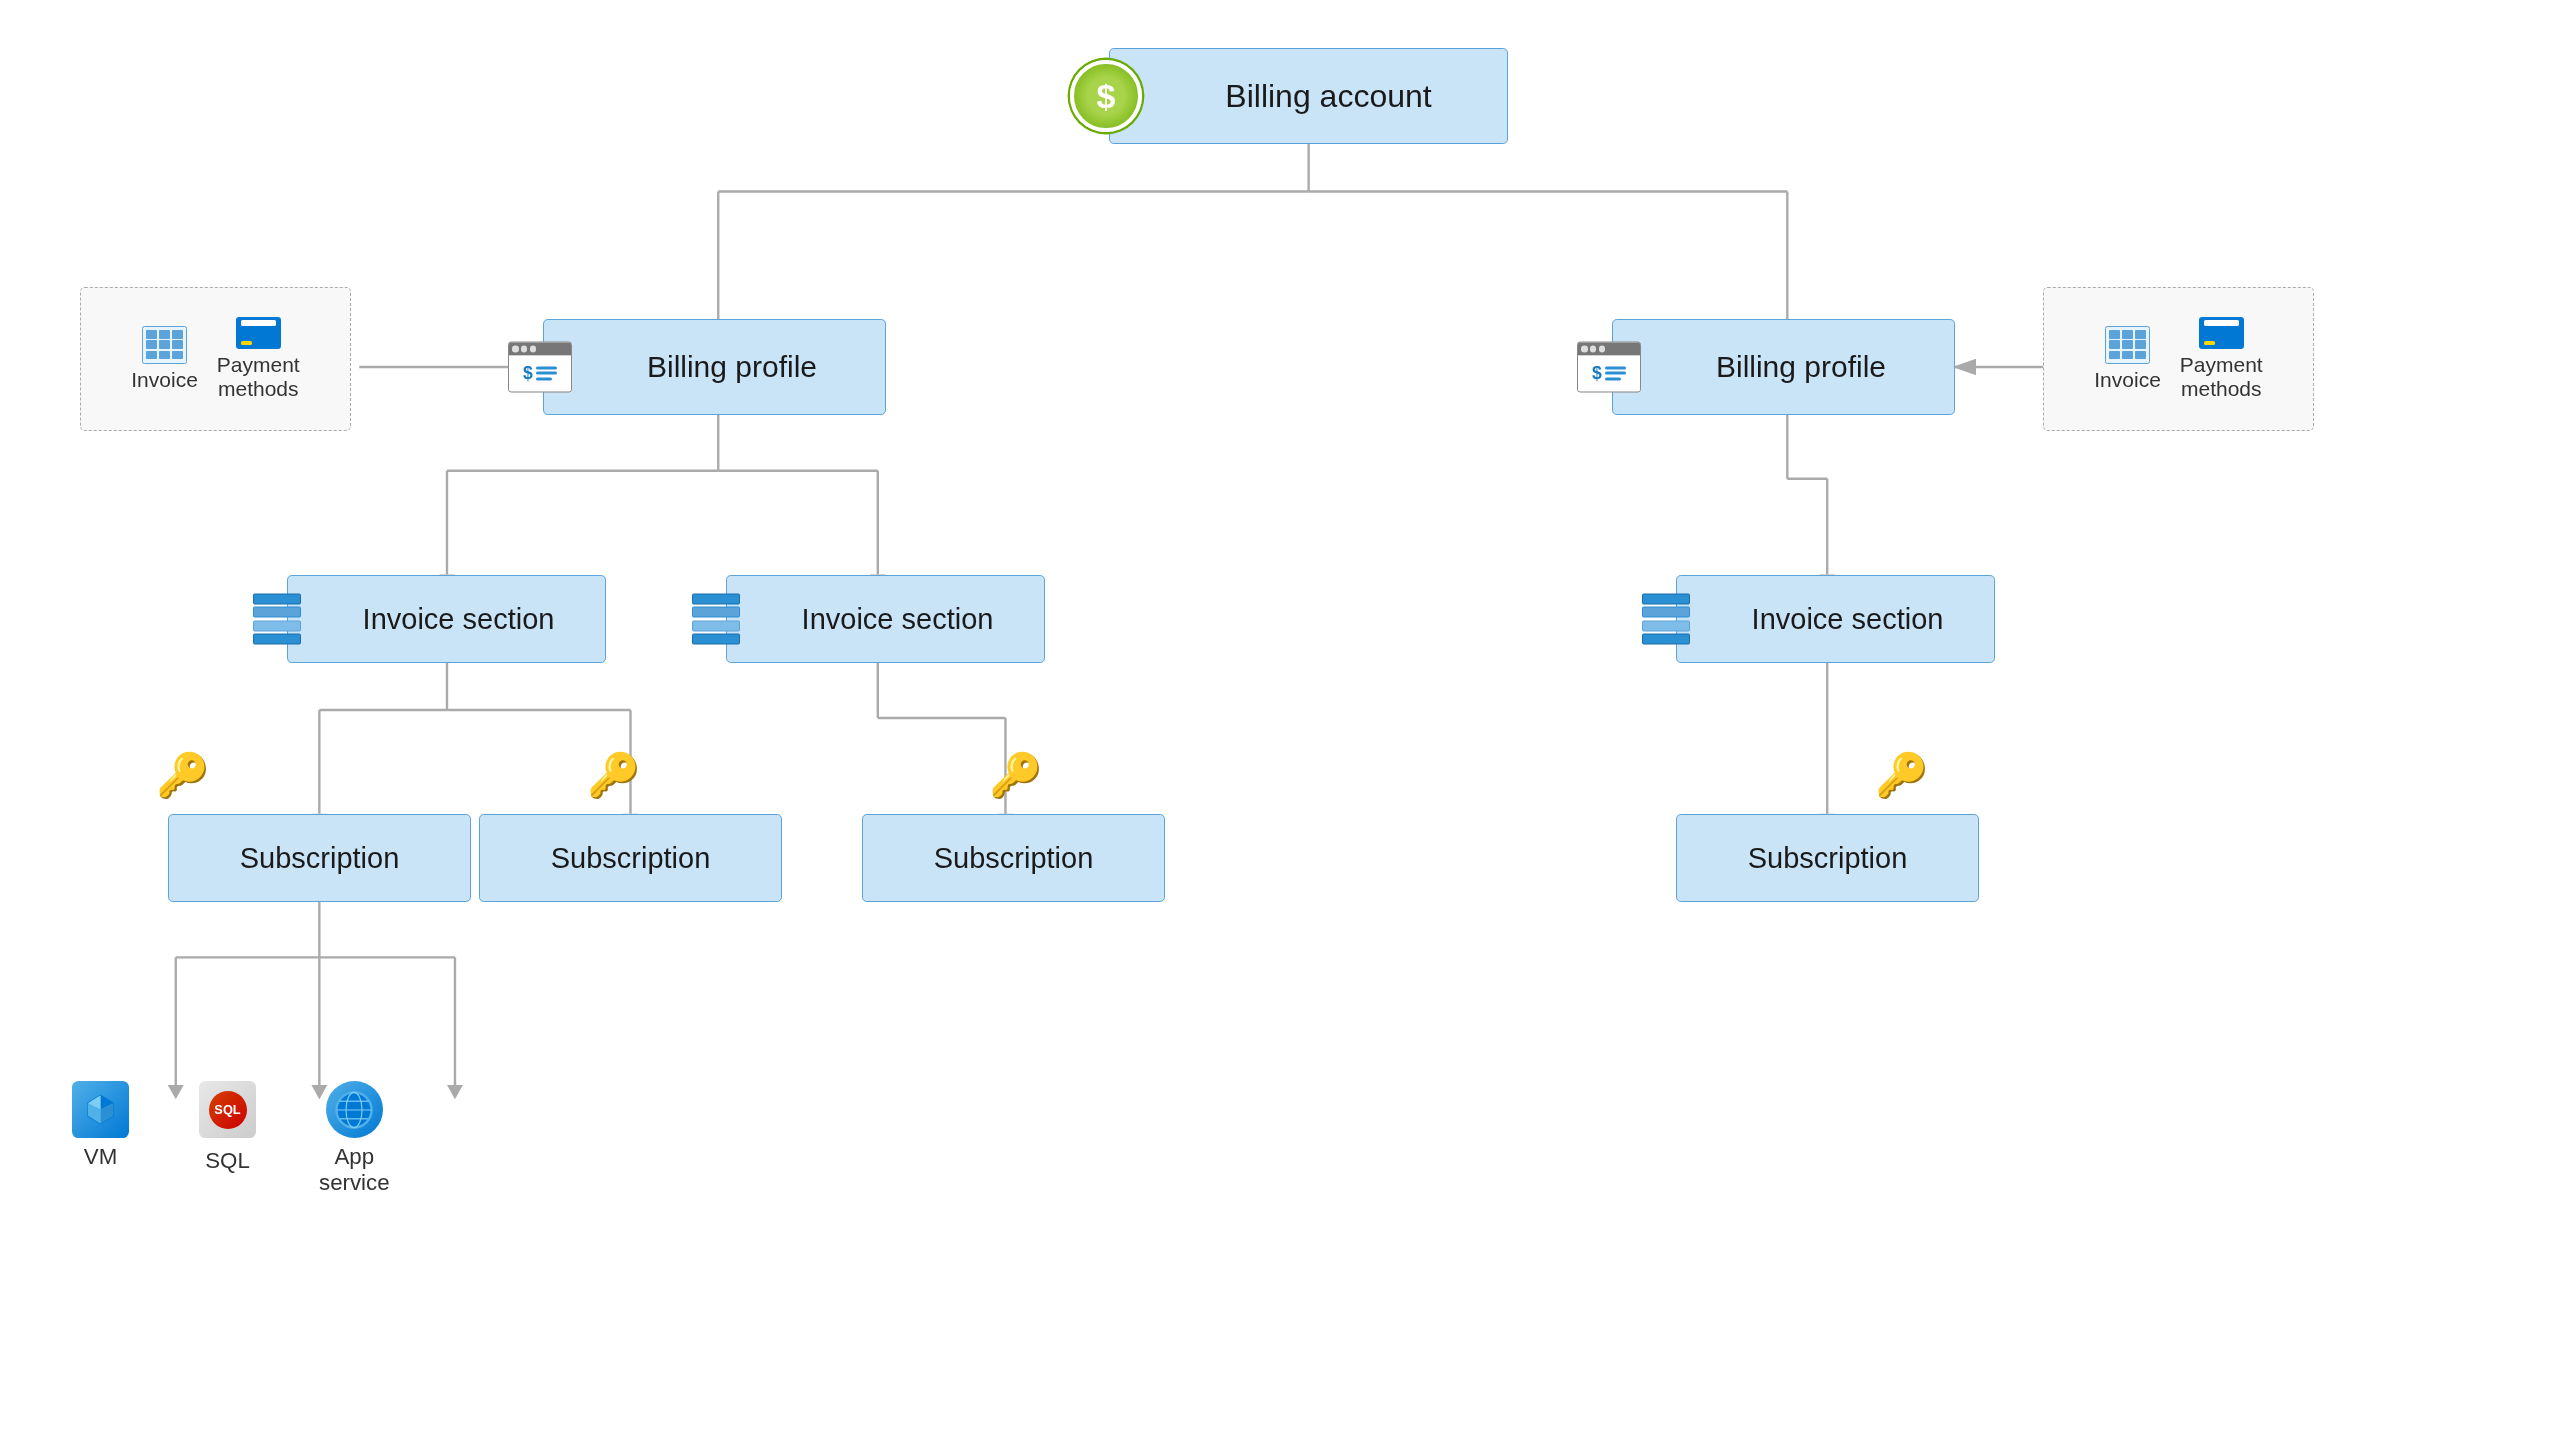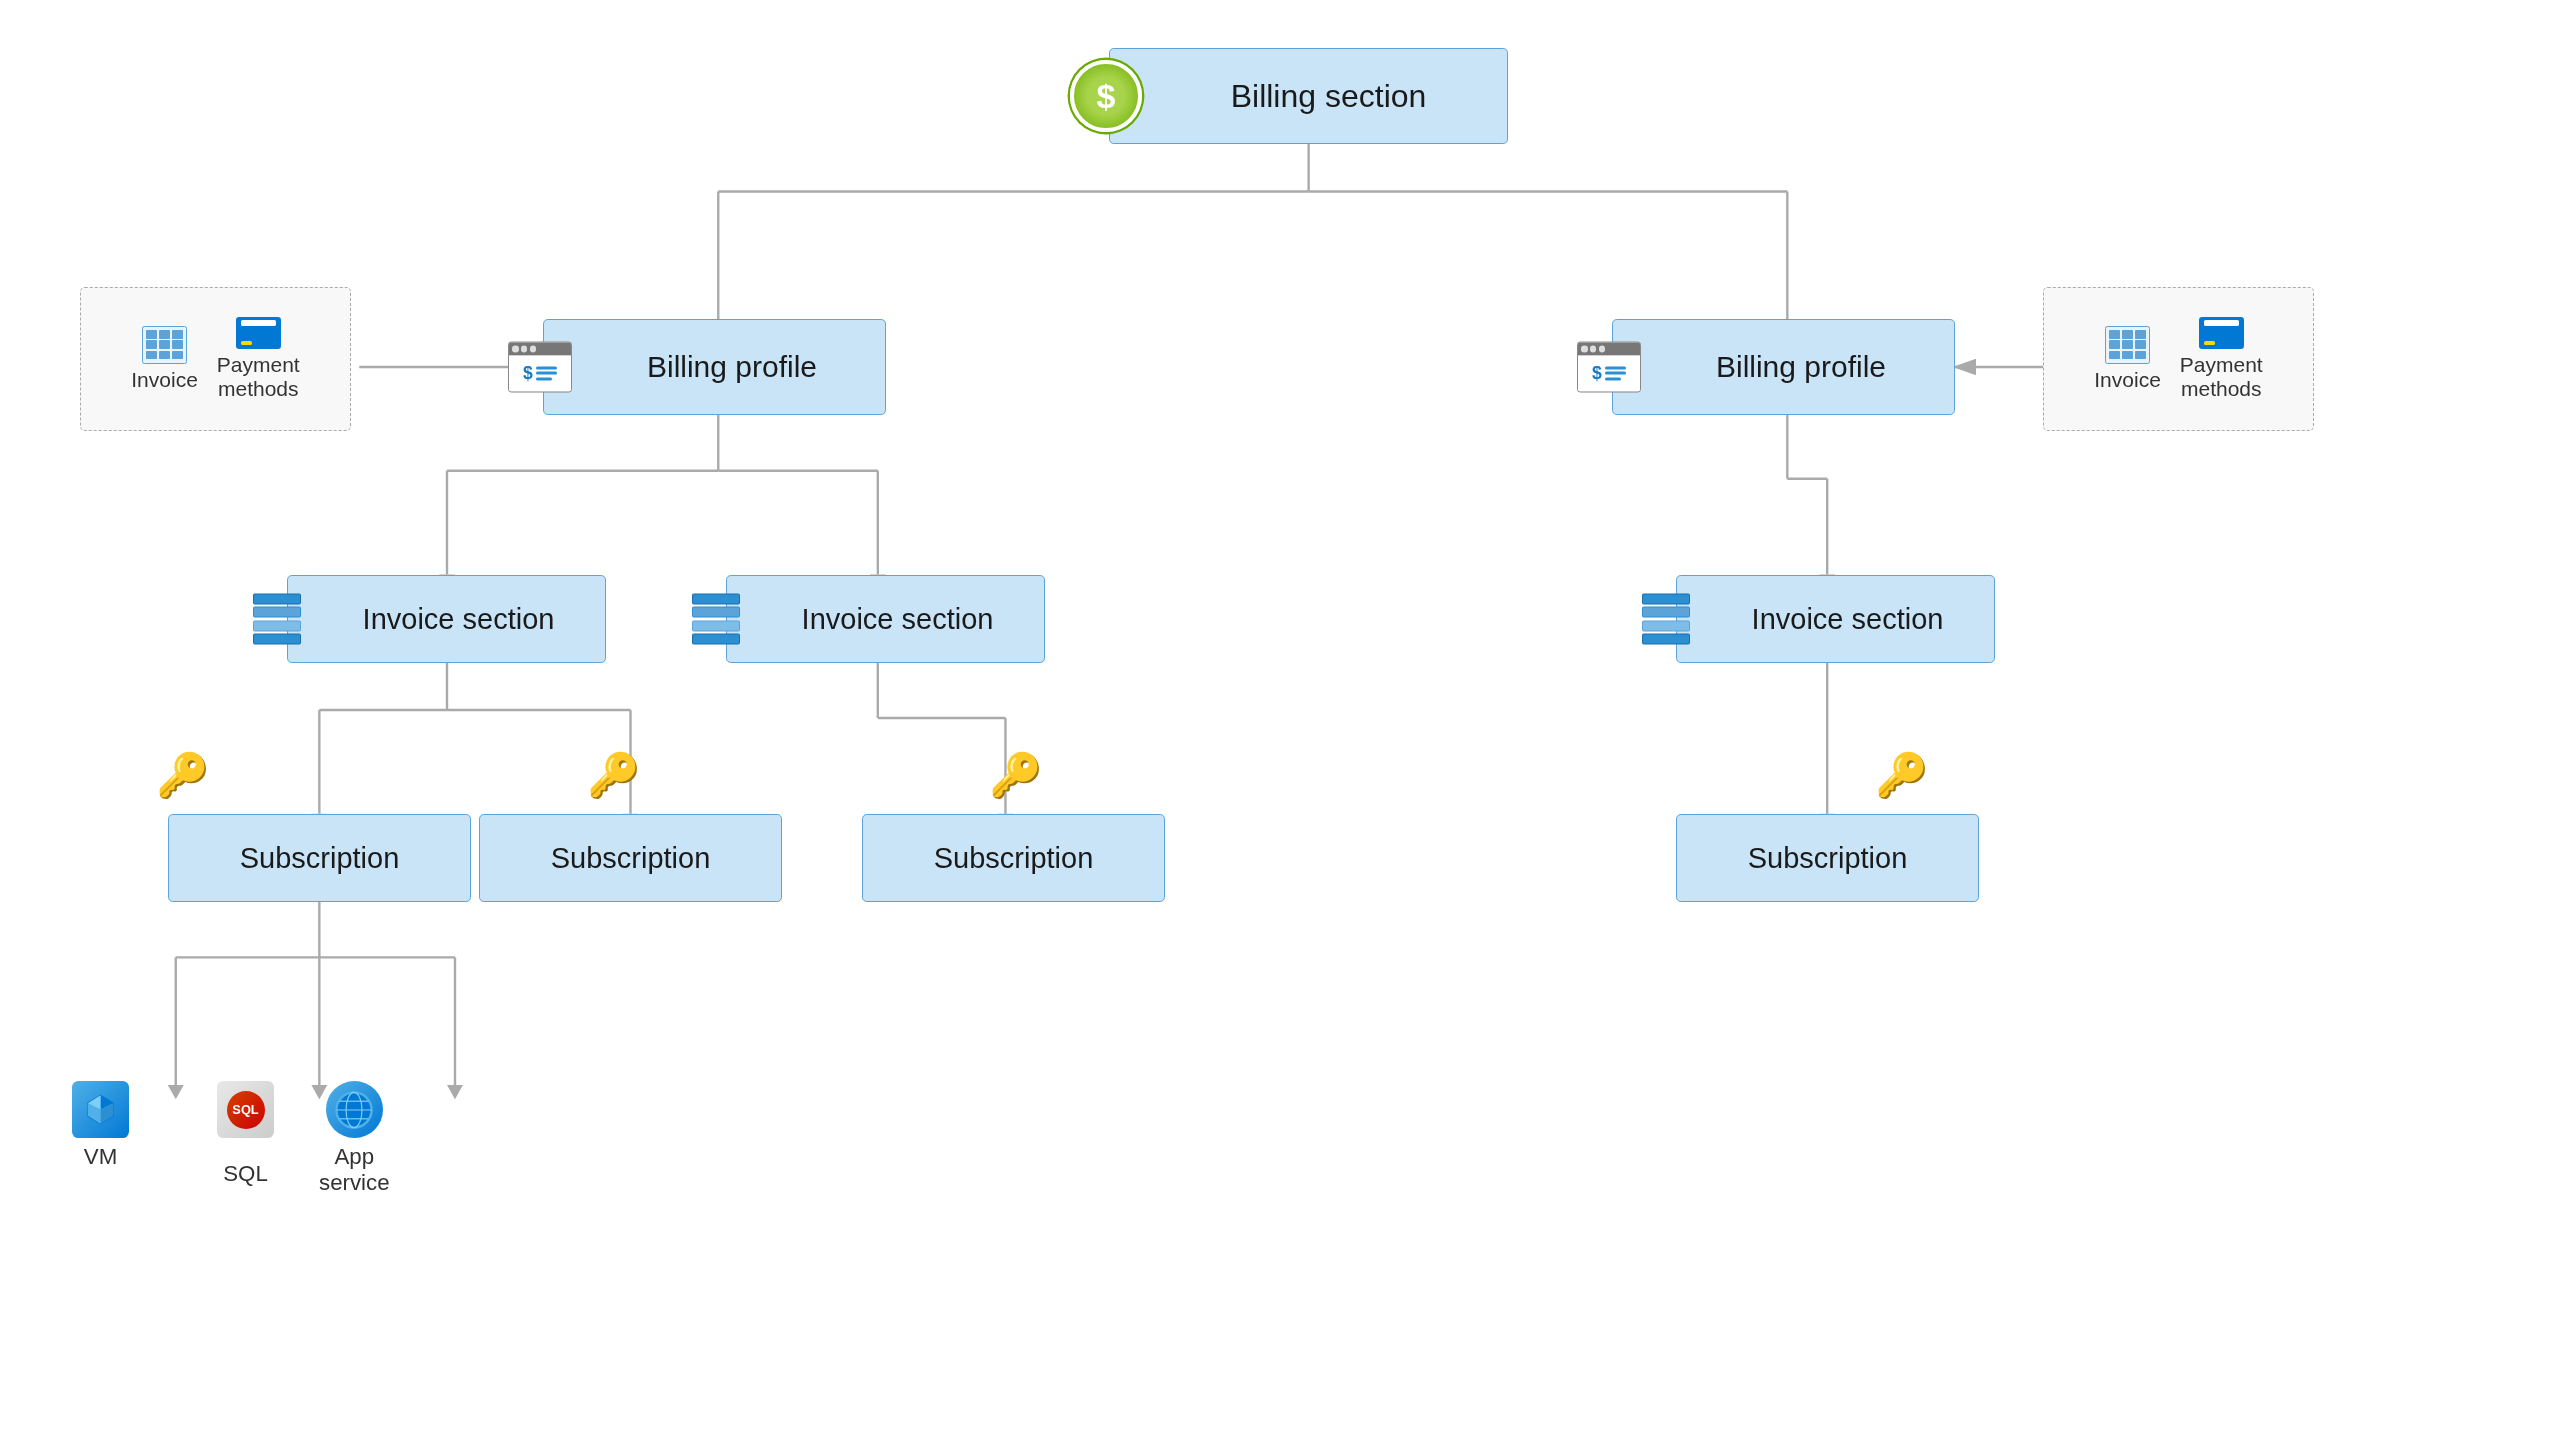--- a/index.html
+++ b/index.html
@@ -148,21 +148,21 @@
     <polygon points="560,1360 570,1378 580,1360" fill="#aaa"></polygon>
   </svg>
 
   <div class="node node-blue" style="left:1109px; top:48px; width:399px; height:96px; font-size:32px;">
 
     <div style="position:absolute; left:-40px; top:50%; transform:translateY(-50%);">
       <div style="width:72px;height:72px;border-radius:50%;background:radial-gradient(circle,#a8d44b 40%,#6aab00 100%);border:4px solid #fff;box-shadow:0 0 0 2.4px #6aab00;display:flex;align-items:center;justify-content:center;">
         <span style="color:#fff;font-size:34px;font-weight:700;">$</span>
       </div>
     </div>
-    <span style="padding-left:40px;">Billing section</span>
+    <span style="padding-left:40px;">Billing account</span>
   </div>
 
   <div class="node node-blue" style="left:543px; top:319px; width:343px; height:96px; font-size:30px;">
     <div style="position:absolute;left:-36px;top:50%;transform:translateY(-50%);">
 
       <div style="width:64px;height:51px;background:#d0d0d0;border-radius:3.2px;border:1.6px solid #888;display:flex;flex-direction:column;overflow:hidden;">
         <div style="background:#777;height:12.8px;display:flex;align-items:center;padding:1.6px 3.2px;gap:2.4px;">
           <div style="width:6.4px;height:6.4px;border-radius:50%;background:#ddd;"></div>
           <div style="width:6.4px;height:6.4px;border-radius:50%;background:#ddd;"></div>
           <div style="width:6.4px;height:6.4px;border-radius:50%;background:#ddd;"></div>
@@ -323,21 +323,21 @@
         <polygon points="22,4 38,14 38,30 22,40 6,30 6,14" fill="#50b0e8" stroke="#0078d4" stroke-width="1.5"></polygon>
         <polygon points="22,4 38,14 22,22" fill="#0078d4"></polygon>
         <polygon points="22,4 6,14 22,22" fill="#7ecef5"></polygon>
         <polygon points="22,22 38,14 38,30 22,40" fill="#2b8fd4"></polygon>
         <polygon points="22,22 6,14 6,30 22,40" fill="#50b0e8"></polygon>
       </svg>
     </div>
     <span style="font-size:22.3px;color:#333;">VM</span>
   </div>
 
-  <div style="position:absolute;left:217px;top:1081px;display:flex;flex-direction:column;align-items:center;gap:23px;">
+  <div style="position:absolute;left:199px;top:1081px;display:flex;flex-direction:column;align-items:center;gap:10px;">
     <div style="width:57px;height:57px;background:linear-gradient(135deg,#e8e8e8 0%,#ccc 100%);border-radius:6.4px;display:flex;align-items:center;justify-content:center;position:relative;">
       <div style="width:38px;height:38px;border-radius:50%;background:linear-gradient(135deg,#d44000,#cc0000);display:flex;align-items:center;justify-content:center;">
         <span style="color:#fff;font-size:12.8px;font-weight:700;">SQL</span>
       </div>
     </div>
     <span style="font-size:22.3px;color:#333;">SQL</span>
   </div>
 
   <div style="position:absolute;left:319px;top:1081px;display:flex;flex-direction:column;align-items:center;gap:6.4px;">
     <div style="width:57px;height:57px;background:linear-gradient(135deg,#50b0e8,#0078d4);border-radius:50%;display:flex;align-items:center;justify-content:center;">

